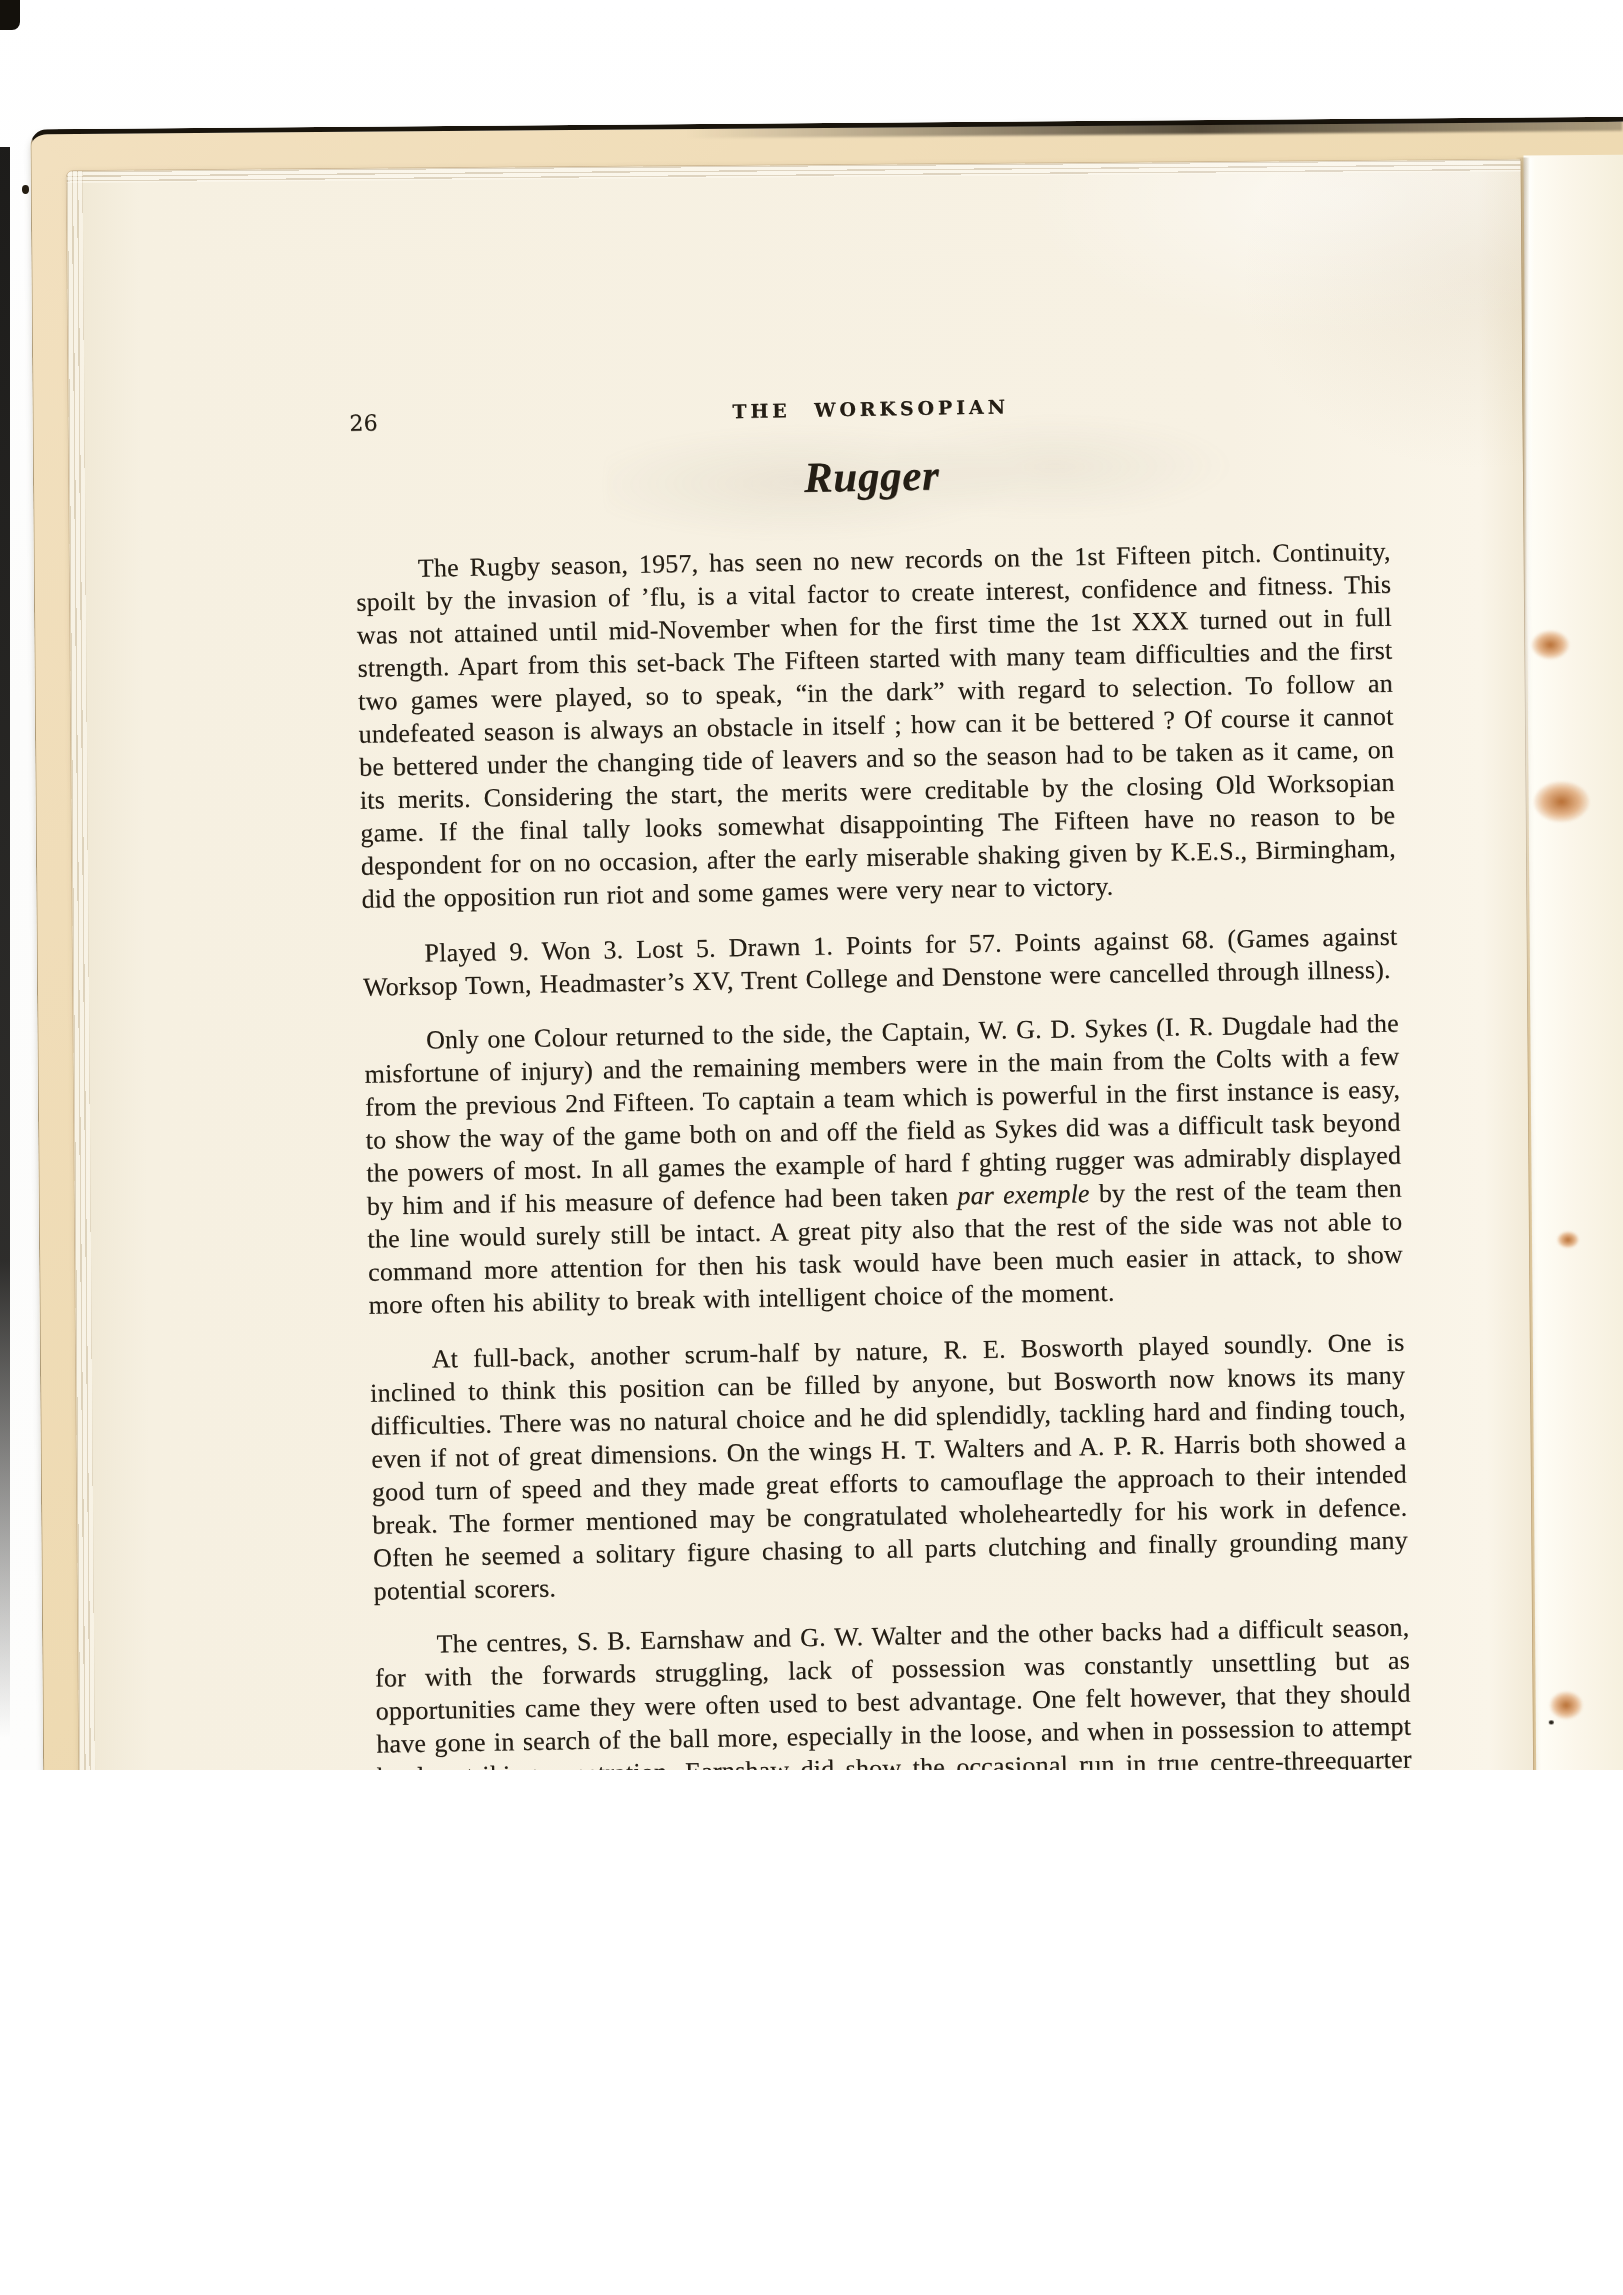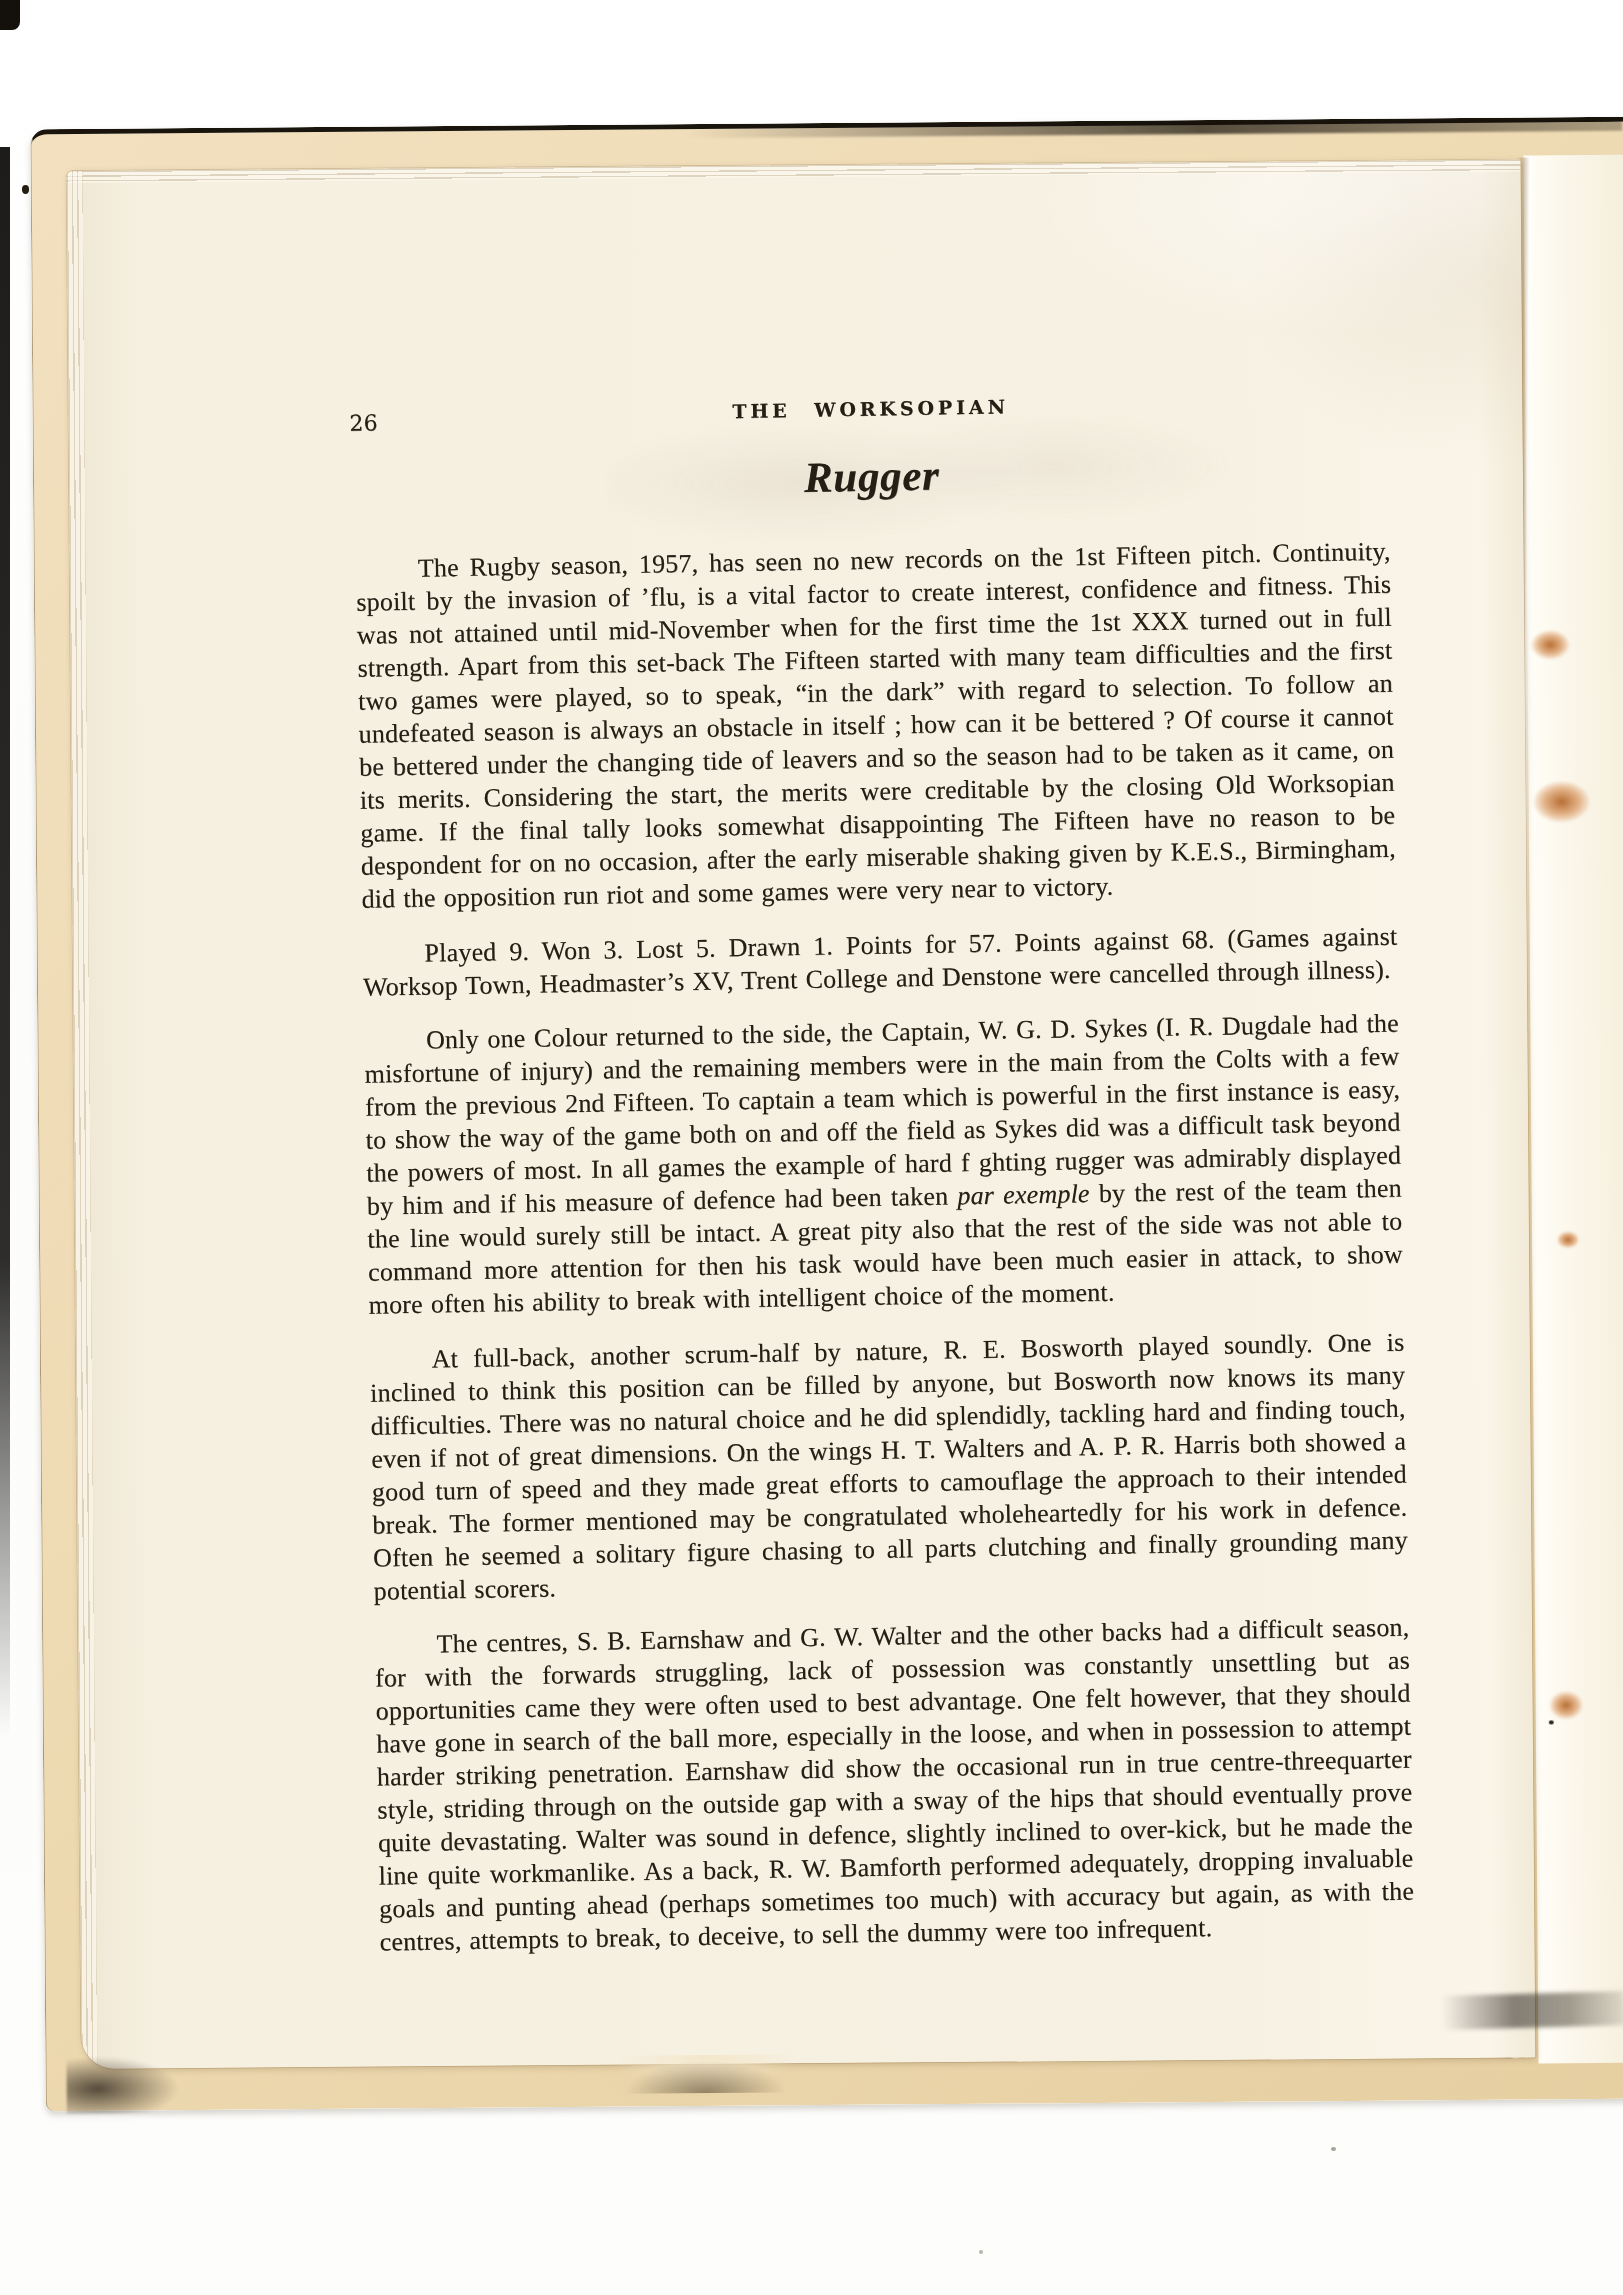--- a/index.html
+++ b/index.html
@@ -1,17 +1,17 @@
 <!DOCTYPE html>
 <html style="font-size:10.5px"><head>
 <meta charset="utf-8">
 <style>
   html,body{margin:0;padding:0;}
   body{background:#ffffff;font-family:"Liberation Serif", serif;}
-  .canvas{position:relative;width:1623px;height:2295px;background:linear-gradient(180deg,#ffffff 0%,#fcfcfb 40%,#fdfdfc 100%);overflow:hidden;}
+  .canvas{position:relative;width:1623px;height:1770px;background:linear-gradient(180deg,#ffffff 0%,#fcfcfb 40%,#fdfdfc 100%);overflow:hidden;}
 
   
   .scan-corner{position:absolute;left:0;top:0;width:19.6px;height:30px;background:#14110c;border-radius:0 0 7.9px 0;}
   .left-strip{position:absolute;left:0;top:147px;width:9.8px;height:1591px;background:linear-gradient(180deg,rgba(10,9,7,0.92) 0%,rgba(10,9,7,0.85) 70%,rgba(10,9,7,0) 100%);}
   .speck{position:absolute;border-radius:50%;}
   .speck.a{left:22px;top:185px;width:7.2px;height:8.5px;background:#241d12;}
   .speck.b{left:979px;top:2250px;width:3.9px;height:3.9px;background:#b9b4ac;}
   .speck.c{left:1331px;top:2147px;width:4.6px;height:3.9px;background:#a8a29a;}
 
   

